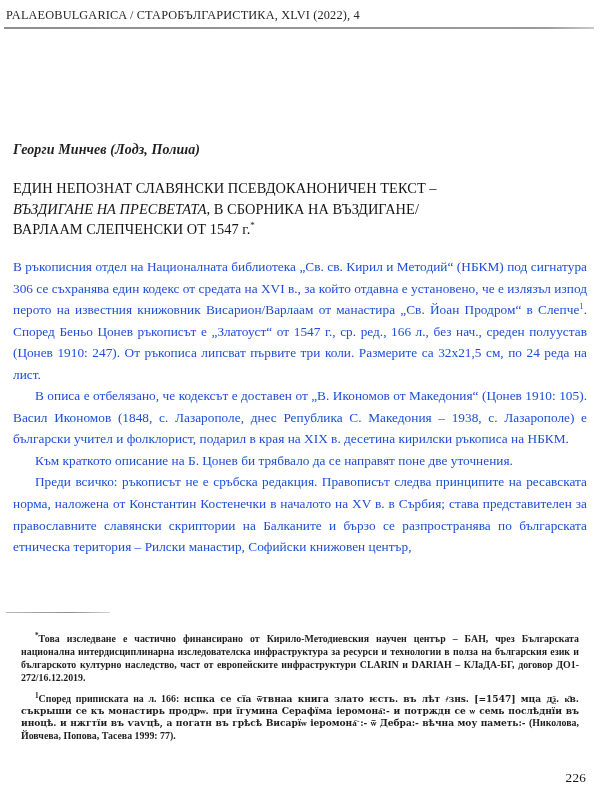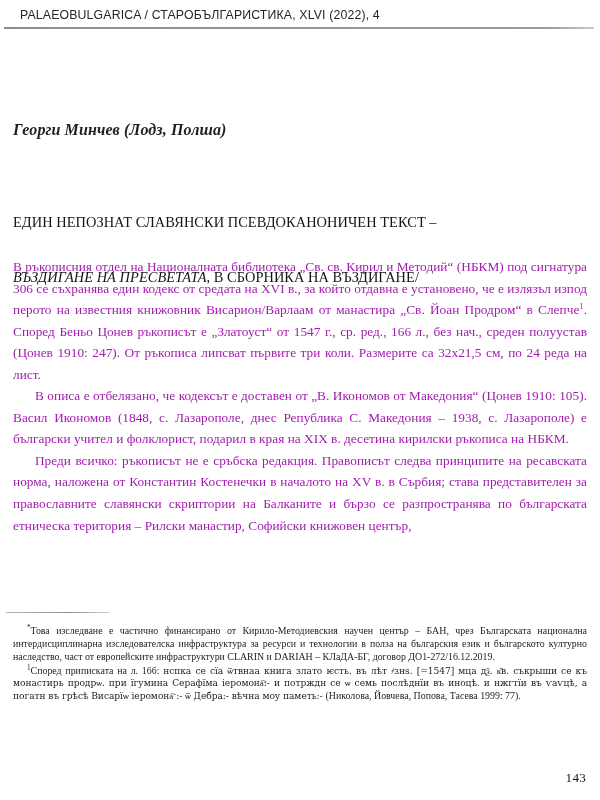--- a/index.html
+++ b/index.html
@@ -21,80 +21,80 @@
     position: relative;
     width: 600px;
     height: 800px;
     box-sizing: border-box;
     padding: 0;
   }
 
   
   .running-head {
     position: absolute;
-    left: 20px;
+    left: 6px;
     top: 8px;
     width: 572px;
-    font-family: Liberation Sans, sans-serif;
+    font-family: Liberation Serif, serif;
     font-size: 12.3px;
     letter-spacing: 0.15px;
     color: #262626;
     white-space: nowrap;
   }
   .head-rule {
     position: absolute;
     left: 4px;
     top: 27px;
     width: 590px;
     height: 2px;
     background: linear-gradient(to right, #7a7a7a 0%, #8a8a8a 92%, #bfbfbf 100%);
     opacity: .85;
   }
 
   
   .author {
     position: absolute;
     left: 13px;
-    top: 121px;
+    top: 142px;
     font-style: italic;
     font-weight: bold;
-    font-size: 16px;
+    font-size: 14px;
     letter-spacing: .1px;
     color: #1f1f1f;
   }
 
   
   .title {
     position: absolute;
     left: 13px;
     top: 178px;
     width: 575px;
     font-size: 14.4px;
     line-height: 20.6px;
     letter-spacing: .05px;
     color: #141414;
   }
-  .title .ln { display: block; white-space: nowrap; margin-top: 34px; }
+  .title .ln { display: block; white-space: nowrap; }
   .title .it { font-style: italic; }
   .title sup {
     font-size: 9px;
     vertical-align: super;
     line-height: 0;
   }
 
   
   .body-text {
     position: absolute;
     left: 13px;
     top: 256px;
     width: 574px;
     font-size: 13.3px;
     line-height: 21.55px;
     text-align: justify;
-    color: #a21caf;
+    color: #1d4ed8;
     letter-spacing: .02px;
   }
   .body-text p { margin: 0; }
   .body-text p.indent { text-indent: 22px; }
   .body-text sup {
     font-size: 8.6px;
     vertical-align: super;
     line-height: 0;
   }
 
@@ -110,21 +110,21 @@
   .footnotes {
     position: absolute;
     left: 13px;
     top: 625px;
     width: 574px;
     font-size: 9.9px;
     line-height: 12.9px;
     text-align: justify;
     color: #1d1d1d;
   }
-  .footnotes p { margin: 0; text-indent: 14px; }
+  .footnotes p { margin: 8px; text-indent: 14px; font-weight: bold; }
   .footnotes sup {
     font-size: 7.2px;
     vertical-align: super;
     line-height: 0;
   }
   .fn-slav {
     font-family: "DejaVu Serif", "Liberation Serif", serif;
     font-size: 9.1px;
     letter-spacing: -0.05px;
   }
@@ -150,30 +150,32 @@
 
   <div class="running-head">PALAEOBULGARICA / СТАРОБЪЛГАРИСТИКА, XLVI (2022), 4</div>
 
   <div class="head-rule"></div>
 
   <div class="author">Георги Минчев (Лодз, Полша)</div>
 
   <div class="title">
     <span class="ln">ЕДИН НЕПОЗНАТ СЛАВЯНСКИ ПСЕВДОКАНОНИЧЕН ТЕКСТ –</span>
     <span class="ln"><span class="it">ВЪЗДИГАНЕ НА ПРЕСВЕТАТА</span><span>, В СБОРНИКА НА ВЪЗДИГАНЕ/</span></span>
+    <span class="ln"><span>ВАРЛААМ СЛЕПЧЕНСКИ ОТ 1547 г.</span><sup>*</sup></span>
   </div>
 
   <div class="body-text">
     <p><span>В ръкописния отдел на Националната библиотека „Св. св. Кирил и Методий“ (НБКМ) под сигнатура 306 се съхранява един кодекс от средата на XVI в., за който отдавна е установено, че е излязъл изпод перото на известния книжовник Висарион/Варлаам от манастира „Св. Йоан Продром“ в Слепче</span><sup>1</sup><span>. Според Беньо Цонев ръкописът е „Златоуст“ от 1547 г., ср. ред., 166 л., без нач., среден полуустав (Цонев 1910: 247). От ръкописа липсват първите три коли. Размерите са 32x21,5 см, по 24 реда на лист.</span></p>
     <p class="indent">В описа е отбелязано, че кодексът е доставен от „В. Икономов от Македония“ (Цонев 1910: 105). Васил Икономов (1848, с. Лазарополе, днес Република С. Македония – 1938, с. Лазарополе) е български учител и фолклорист, подарил в края на XIX в. десетина кирилски ръкописа на НБКМ.</p>
+    <p class="indent">Към краткото описание на Б. Цонев би трябвало да се направят поне две уточнения.</p>
     <p class="indent">Преди всичко: ръкописът не е сръбска редакция. Правописът следва принципите на ресавската норма, наложена от Константин Костенечки в началото на XV в. в Сърбия; става представителен за православните славянски скриптории на Балканите и бързо се разпространява по българската етническа територия – Рилски манастир, Софийски книжовен център,</p>
   </div>
 
   <div class="fn-rule"></div>
 
   <div class="footnotes">
     <p><sup>*</sup><span>Това изследване е частично финансирано от Кирило-Методиевския научен център – БАН, чрез Българската национална интердисциплинарна изследователска инфраструктура за ресурси и технологии в полза на българския език и българското културно наследство, част от европейските инфраструктури CLARIN и DARIAH – КЛаДА-БГ, договор ДО1-272/16.12.2019.</span></p>
     <p class="fn2"><sup>1</sup><span>Според приписката на л. 166: </span><span class="fn-slav">нспка се сїа ѿтвнаа книга злато ѥсть. въ лѣт ҂знѕ. [=1547] мца дѯ. к҃в. съкрыши се къ монастирь продрѡ. при їгумина Серафїма іеромона҇:- и потрждн се ѡ семь послѣднїи въ иноцѣ. и нжгтїи въ ѵаѵцѣ, а погатн въ грѣсѣ Висарїѡ іеромона҇ :- ѿ Дебра:- вѣчна моу паметь:- </span><span>(Николова, Йовчева, Попова, Тасева 1999: 77).</span></p>
   </div>
 
-  <div class="folio">143</div>
+  <div class="folio">226</div>
 
 </div>
 
 </body></html>

